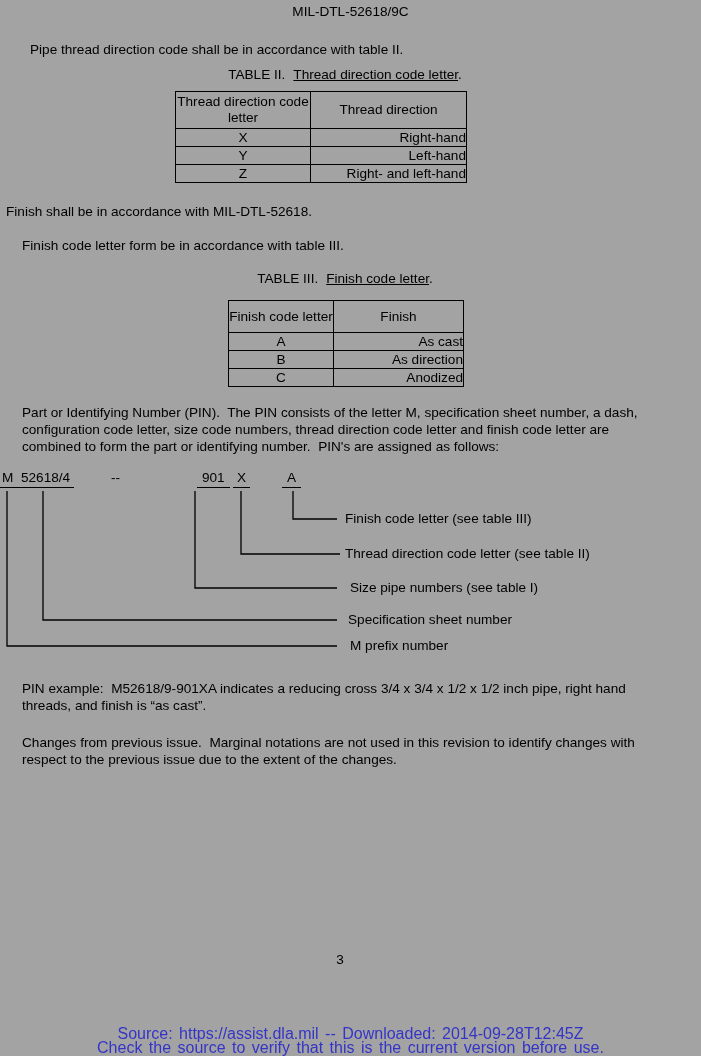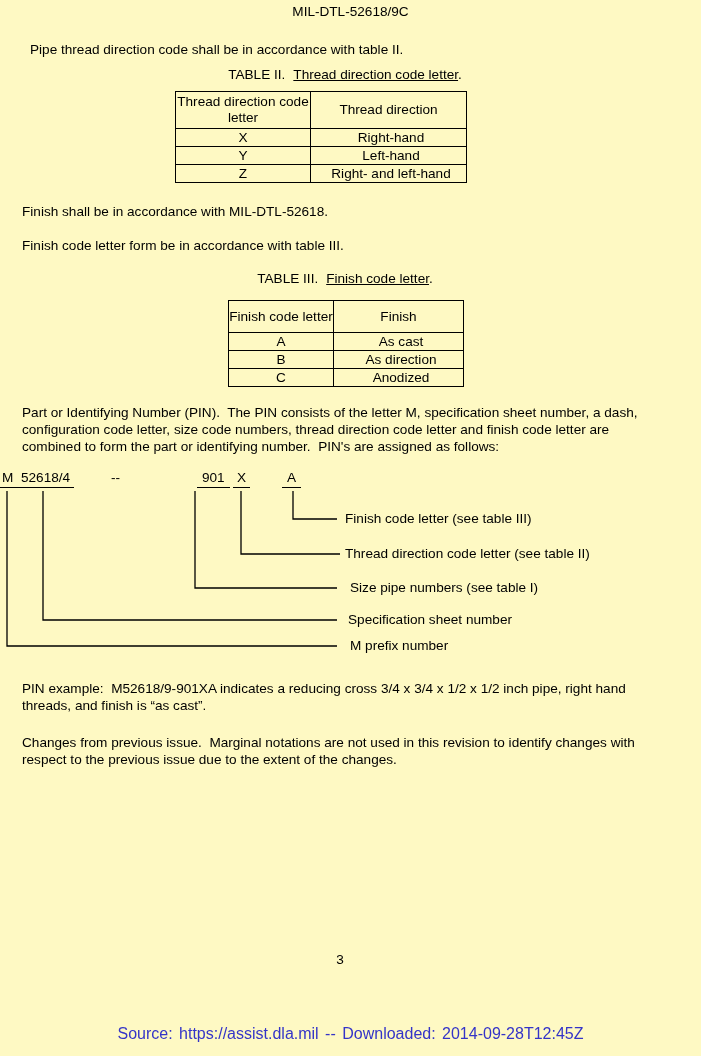--- a/index.html
+++ b/index.html
@@ -1,32 +1,32 @@
 <!DOCTYPE html>
 <html><head>
 <meta charset="utf-8">
 <style>
   * { margin:0; padding:0; box-sizing:border-box; }
   html,body { background:#ffffff; }
   .page {
     position:relative;
     width:701px; height:1056px;
-    background:#fef9c3;
+    background:#a3a3a3;
     font-family:"Liberation Sans", sans-serif;
     font-size:13.6px;
     color:#000;
     overflow:hidden;
   }
   .doc-title {
     position:absolute; top:4px; left:0; width:701px;
     text-align:center;
   }
   .para { position:absolute; white-space:pre-wrap; line-height:17px; }
   .p-pipe    { top:35px;  left:30px; width:660px;margin-top:6px; }
-  .p-finish  { top:203px; left:22px; width:660px; }
+  .p-finish  { top:203px; left:6px; width:660px; }
   .p-fincode { top:237px; left:22px; width:660px; }
   .p-pin     { top:404px; left:22px; width:676px; }
   .p-example { top:680px; left:22px; width:676px; }
   .p-changes { top:734px; left:22px; width:676px; }
 
   .caption { position:absolute; left:0; width:690px; text-align:center; }
   .cap-2 { top:67px; }
   .cap-3 { top:271px; }
   .cap-gap { display:inline-block; width:8px; }
   .u { text-decoration:underline; }
@@ -43,21 +43,21 @@
   .t2 .c1 { width:135px; }
   .t2 .c2 { width:156px; }
   .t2 th { height:37px; text-align:center; }
   .t2 td { height:18px; }
   .t3 { top:300px; left:228px; width:235px; }
   .t3 .c1 { width:105px; }
   .t3 .c2 { width:130px; }
   .t3 th { height:32px; text-align:center; }
   .t3 td { height:18px; }
   td.code { text-align:center; }
-  td.desc { text-align:center; padding-left:5px; }
+  td.desc { text-align:right; padding-left:5px; }
 
   .pin-diagram { position:absolute; top:470px; left:0; width:701px; height:200px; }
   .pin-seg { position:absolute; top:0; display:inline-block; padding:0 3px 2px 3px; }
   .pin-seg.ul { border-bottom:1.3px solid #000; }
   .seg-m    { left:0px;  padding-left:2px; padding-right:4px; }
   .seg-sheet{ left:17px; padding:0 4px 2px 4px; }
   .seg-dash { left:108px; }
   .seg-size { left:181px; padding:0 5px 2px 5px;margin-left:16px; }
   .seg-x    { left:233px; padding:0 4px 2px 4px; }
   .seg-a    { left:282px; padding:0 5px 2px 5px; }
@@ -165,15 +165,16 @@
 
   <div class="para p-example">PIN example:  M52618/9-901XA indicates a reducing cross 3/4 x 3/4 x 1/2 x 1/2 inch pipe, right hand
 threads, and finish is “as cast”.</div>
   <div class="para p-changes">Changes from previous issue.  Marginal notations are not used in this revision to identify changes with
 respect to the previous issue due to the extent of the changes.</div>
 
   <div class="page-num">3</div>
 
   <div class="footer">
     <div>Source: https://assist.dla.mil -- Downloaded: 2014-09-28T12:45Z</div>
+    <div>Check the source to verify that this is the current version before use.</div>
   </div>
 
 </div>
 
 </body></html>

